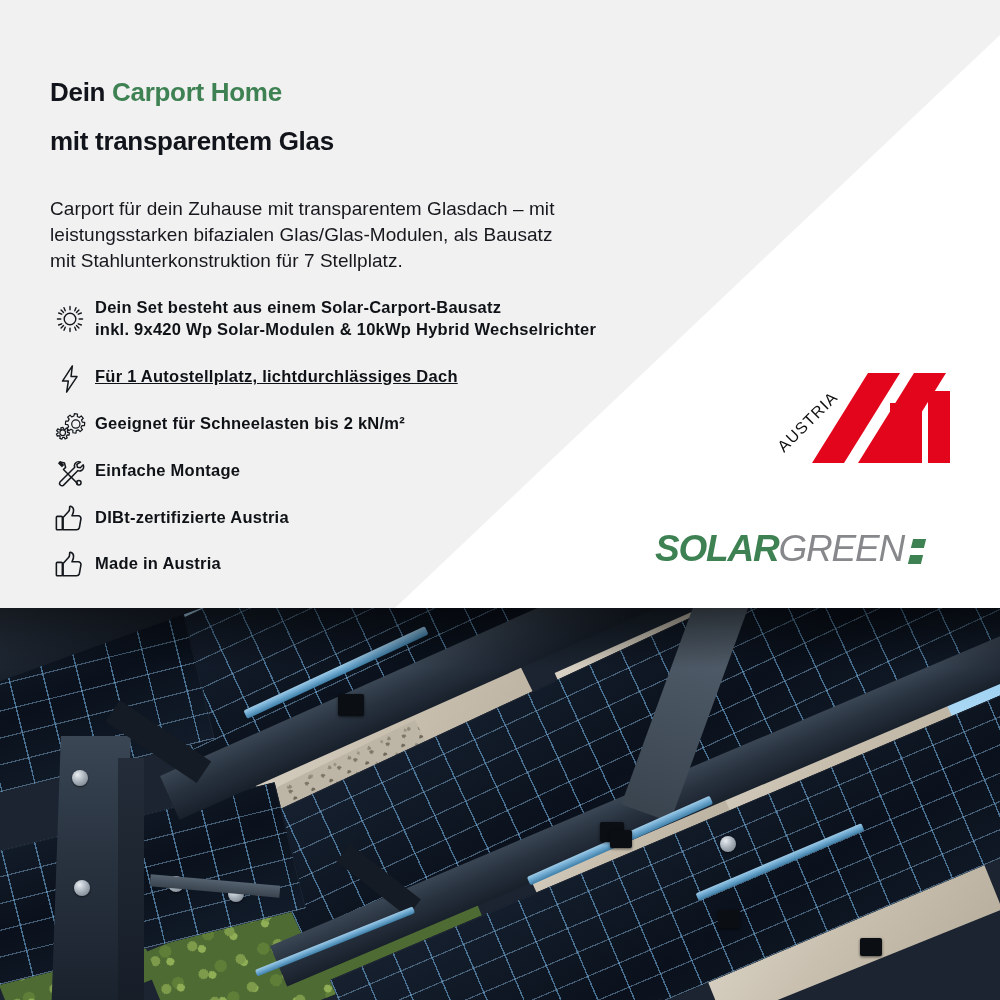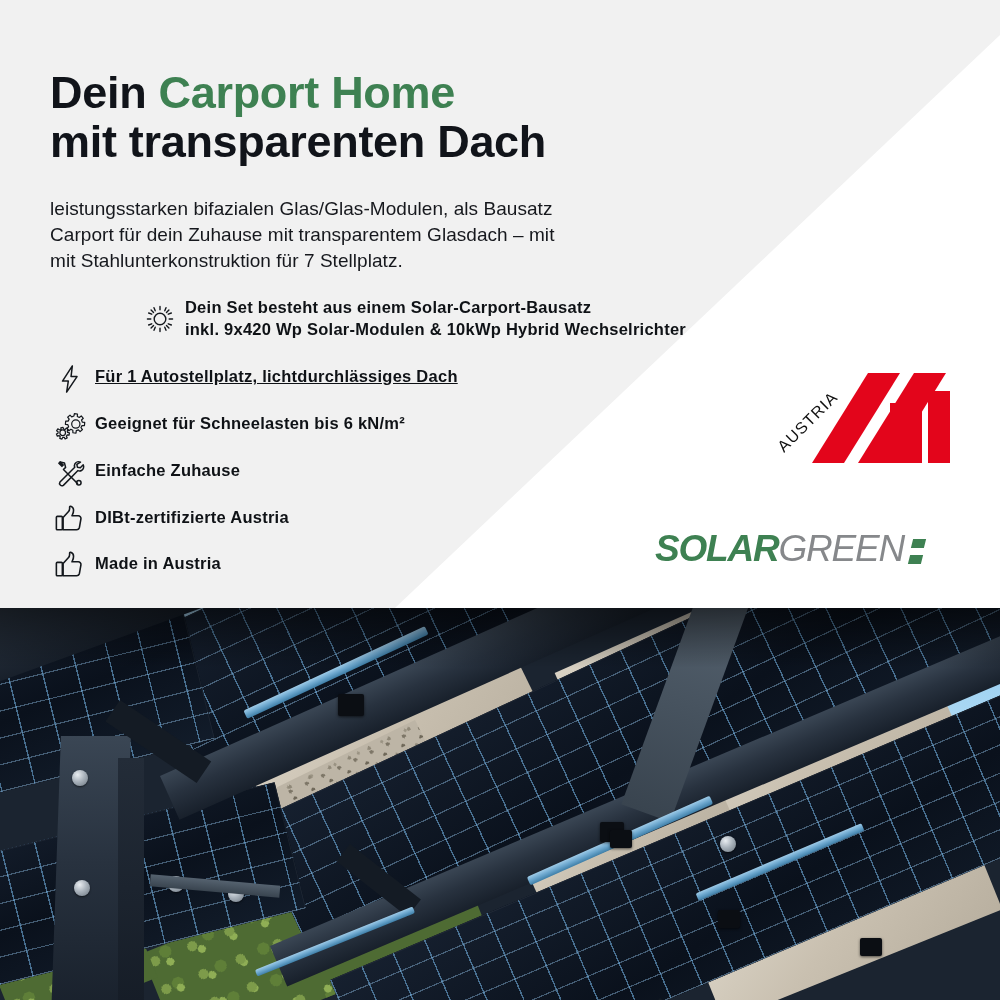--- a/index.html
+++ b/index.html
@@ -18,21 +18,21 @@
   }
   .diag-wedge{
     position:absolute;left:0;top:0;width:1000px;height:608px;
     background:#f1f1f1;
     clip-path:polygon(0 0, 1000px 0, 1000px 35px, 395px 608px, 0 608px);
   }
 
   
   .headline{
     position:absolute;left:50px;top:68px;
-    font-size:45px;line-height:49px;font-weight:700;
+    font-size:26px;line-height:49px;font-weight:700;
     letter-spacing:-0.3px;color:#11141a;
     white-space:nowrap;
   }
   .headline .accent{color:#3e8152;}
 
   
   .intro{
     position:absolute;left:50px;top:196px;width:640px;
     font-size:19px;line-height:26px;font-weight:400;color:#16181d;
     letter-spacing:0.05px;
@@ -53,21 +53,21 @@
     display:flex;align-items:center;justify-content:center;
     margin-top:2px;
   }
   .f-icon svg{display:block;}
   .f-text{
     font-size:16.5px;line-height:22px;font-weight:700;color:#0f1216;
     letter-spacing:0.25px;padding-left:1px;
   }
   .f-text span{display:block;white-space:nowrap;}
 
-  .feat-0{height:62px;justify-content:center;}
+  .feat-0{height:62px;}
   .feat-0 .f-icon{margin-top:7px;}
   .feat-0 .f-text{padding-top:4px;}
   .feat-1{height:47px;}
   .feat-1 .f-text{padding-top:11px;text-decoration:underline;}
   .feat-1 .f-icon{margin-top:5px;}
   .feat-2{height:47px;}
   .feat-2 .f-text{padding-top:11px;}
   .feat-2 .f-icon{margin-top:5px;}
   .feat-3{height:47px;}
   .feat-3 .f-text{padding-top:11px;}
@@ -186,26 +186,26 @@
 </head>
 <body>
 
 <div class="page">
 
   <div class="info-panel">
     <div class="diag-wedge"></div>
 
     <div class="headline">
       <div><span>Dein </span><span class="accent">Carport Home</span></div>
-      <div>mit transparenten Dach</div>
+      <div>mit transparentem Glas</div>
     </div>
 
     <div class="intro">
+      <span>Carport für dein Zuhause mit transparentem Glasdach – mit</span>
       <span>leistungsstarken bifazialen Glas/Glas-Modulen, als Bausatz</span>
-      <span>Carport für dein Zuhause mit transparentem Glasdach – mit</span>
       <span>mit Stahlunterkonstruktion für 7 Stellplatz.</span>
     </div>
 
     <div class="features">
 
       <div class="feature feat-0">
         <div class="f-icon">
           <svg width="30" height="30" viewBox="0 0 32 32" fill="none" stroke="#14181d" stroke-width="1.5" stroke-linecap="round">
             <circle cx="16" cy="16" r="6.2"></circle>
             <path d="M16 2.6v3.6M16 25.8v3.6M2.6 16h3.6M25.8 16h3.6M6.5 6.5l2.6 2.6M22.9 22.9l2.6 2.6M25.5 6.5l-2.6 2.6M9.1 22.9l-2.6 2.6"></path>
@@ -232,35 +232,35 @@
       <div class="feature feat-2">
         <div class="f-icon">
           <svg width="32" height="30" viewBox="0 0 34 32" fill="none" stroke="#14181d" stroke-width="1.3" stroke-linejoin="round">
             <path d="M21.2 5.3l.5-2.6 3.3.5-.2 2.6 2.1 1.1 2.1-1.6 2.2 2.5-1.9 1.8.8 2.3 2.6.3-.3 3.3-2.6.1-1.1 2.1 1.6 2.1-2.5 2.2-1.8-1.9-2.3.8-.3 2.6-3.3-.3-.1-2.6-2.1-1.1-2.1 1.6-2.2-2.5 1.9-1.8-.8-2.3-2.6-.3.3-3.3 2.6-.1 1.1-2.1-1.6-2.1 2.5-2.2 1.8 1.9z"></path>
             <circle cx="23.2" cy="13.9" r="4.4"></circle>
             <path d="M7.6 19.8l-.4-1.9 2.4-.4.6 1.9 1.7.3 1.2-1.5 1.9 1.5-1 1.6.5 1.6 1.9.4-.4 2.4-1.9-.2-1 1.5.9 1.7-2.2 1.1-.9-1.7-1.7.1-.8 1.8-2.3-.8.5-1.8-1.3-1.2-1.8.6-1-2.2 1.7-.8.1-1.7-1.6-1 1.3-2.1 1.6 1z"></path>
             <circle cx="9.2" cy="23.2" r="3"></circle>
           </svg>
         </div>
         <div class="f-text">
-          <span>Geeignet für Schneelasten bis 6 kN/m²</span>
+          <span>Geeignet für Schneelasten bis 2 kN/m²</span>
         </div>
       </div>
 
       <div class="feature feat-3">
         <div class="f-icon">
           <svg width="30" height="30" viewBox="0 0 32 32" fill="none" stroke="#14181d" stroke-width="1.6" stroke-linecap="round" stroke-linejoin="round">
             <path d="M5.5 4.2l4.6 1.2 1.2 4.6-2.3 2.3 15 15"></path>
             <path d="M5.5 4.2l3.3 3.3-1.4 1.4L4.1 5.6z" fill="#14181d"></path>
             <circle cx="25.4" cy="26.4" r="2.4"></circle>
             <path d="M27.2 4.4c-2.2-1.1-4.9-.3-6 1.9-.6 1.2-.6 2.5-.1 3.6L5.3 25.6a2.6 2.6 0 0 0 3.6 3.6L24.5 13.4c1.1.5 2.5.5 3.7-.1 2.2-1.1 3-3.8 1.9-6l-3.1 3.1-3.1-.6-.6-3.1z"></path>
           </svg>
         </div>
         <div class="f-text">
-          <span>Einfache Zuhause</span>
+          <span>Einfache Montage</span>
         </div>
       </div>
 
       <div class="feature feat-4">
         <div class="f-icon">
           <svg width="30" height="28" viewBox="0 0 32 30" fill="none" stroke="#14181d" stroke-width="1.7" stroke-linejoin="round">
             <rect x="1.4" y="12.2" width="6.4" height="14.4" rx="1"></rect>
             <path d="M8.6 13.4l5.6-6.1c.9-1 1.4-2.3 1.4-3.6V2.2c0-.6.6-1 1.2-.8 1.8.6 3 2.3 3 4.2 0 1.6-.4 3.2-1.1 4.6l-.6 1.3h6.7c1.8 0 3.2 1.6 2.9 3.4l-1.6 9.1c-.3 1.5-1.6 2.6-3.1 2.6H8.6z"></path>
           </svg>
         </div>

